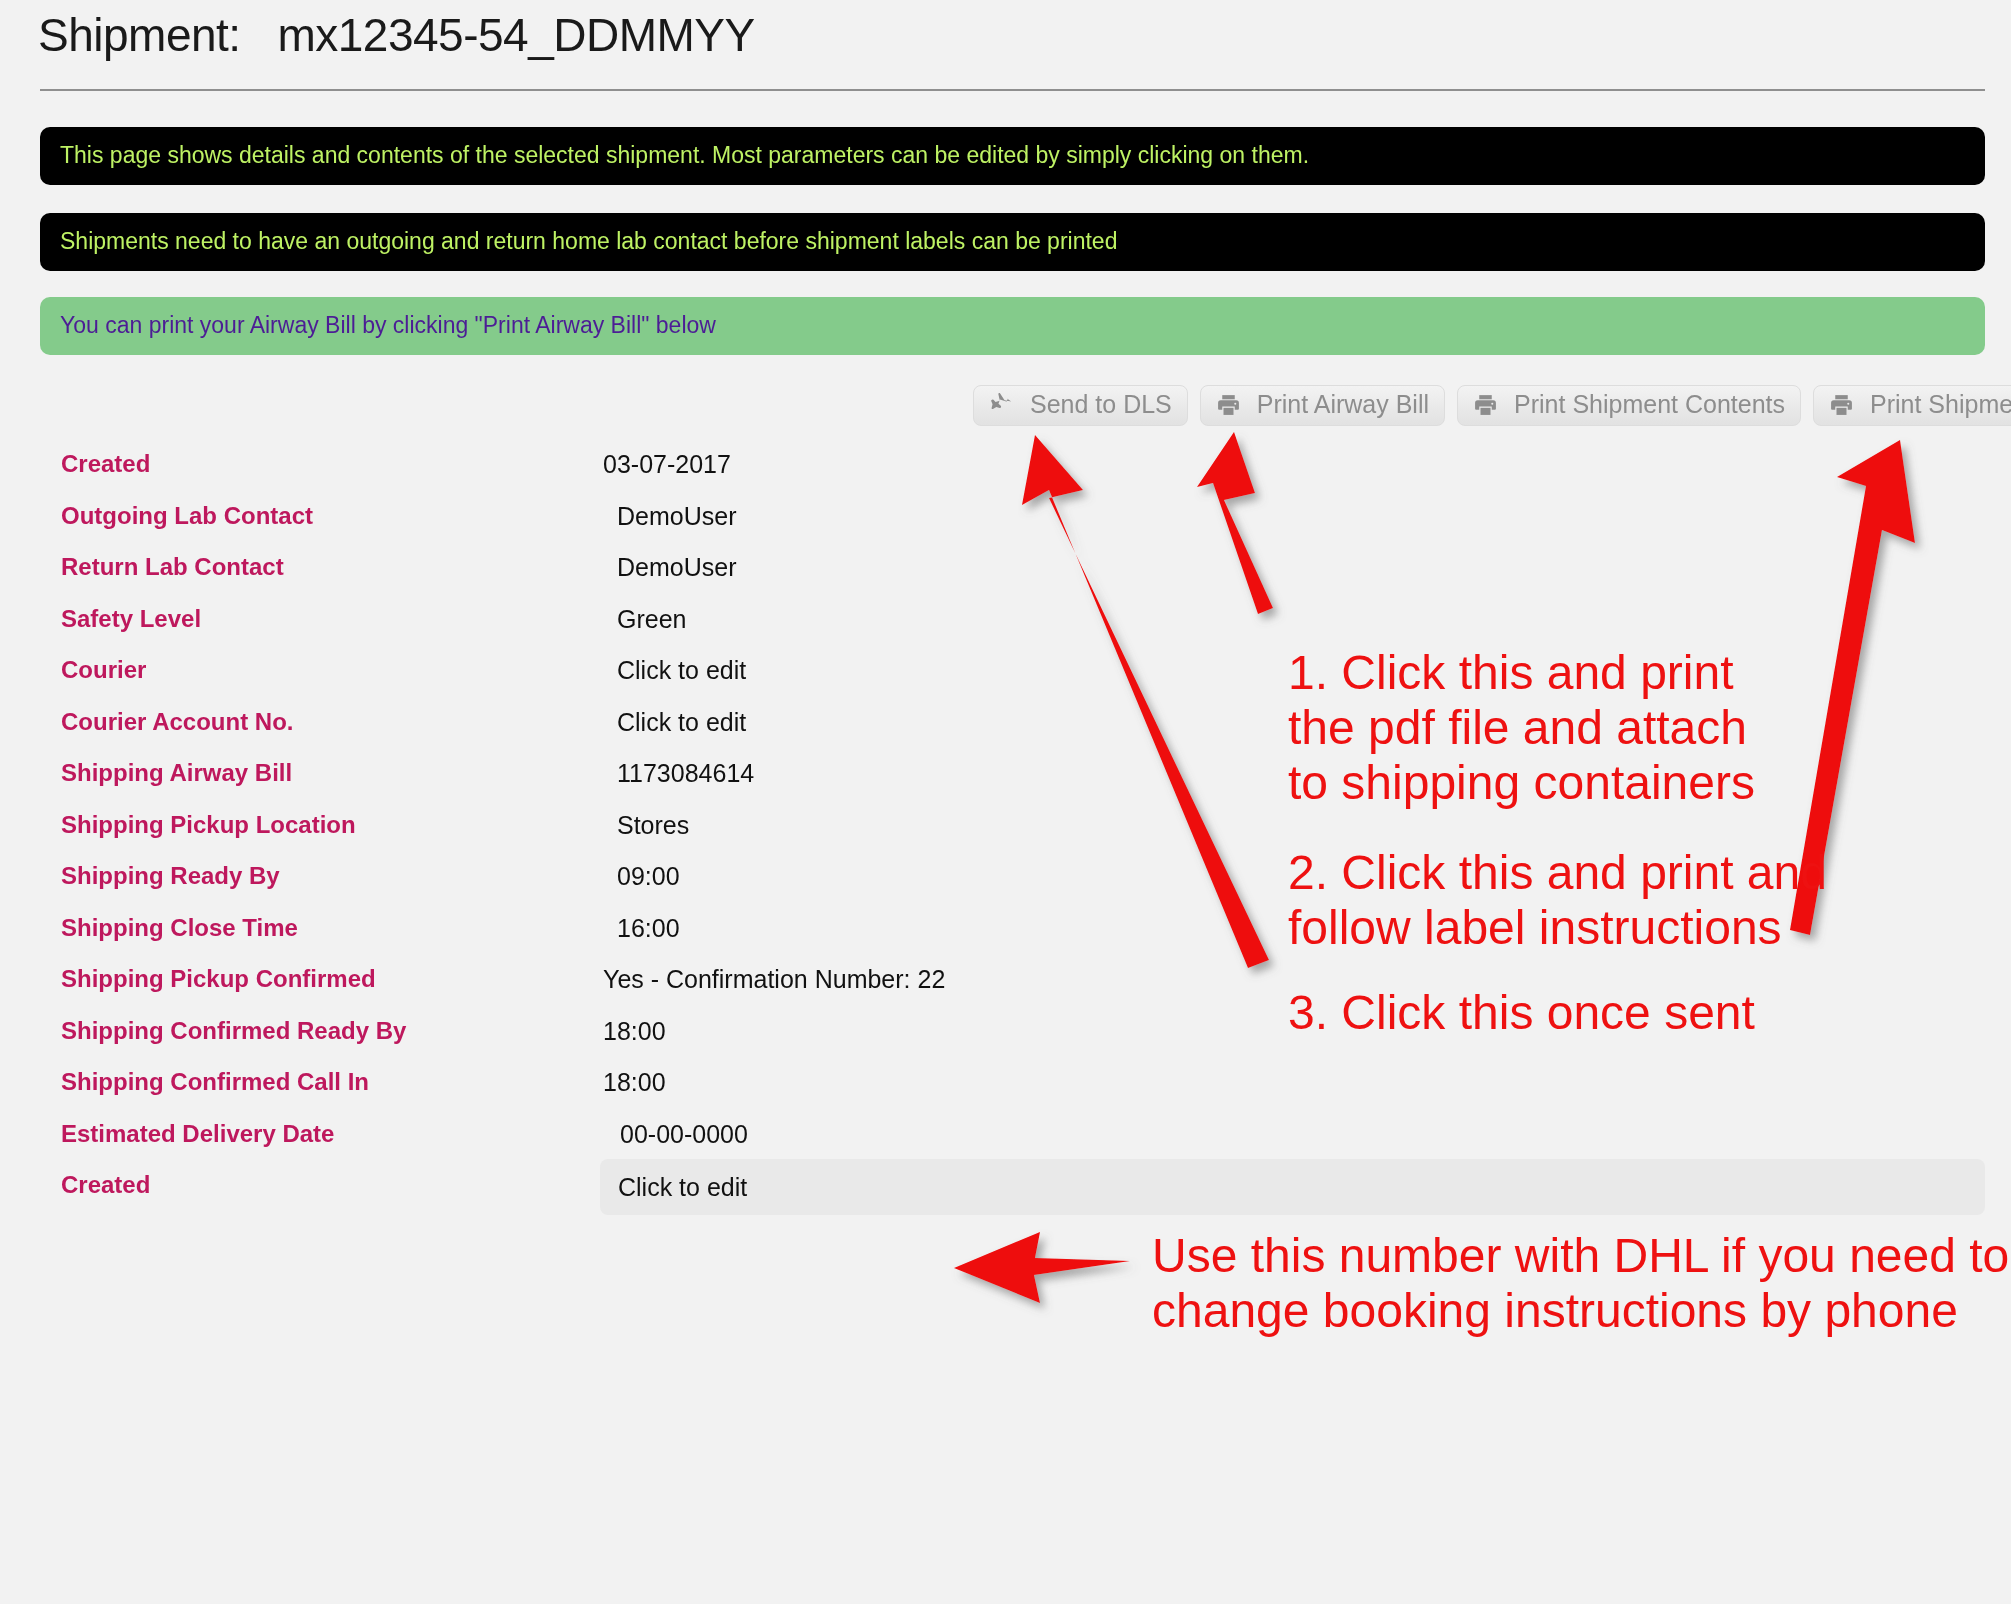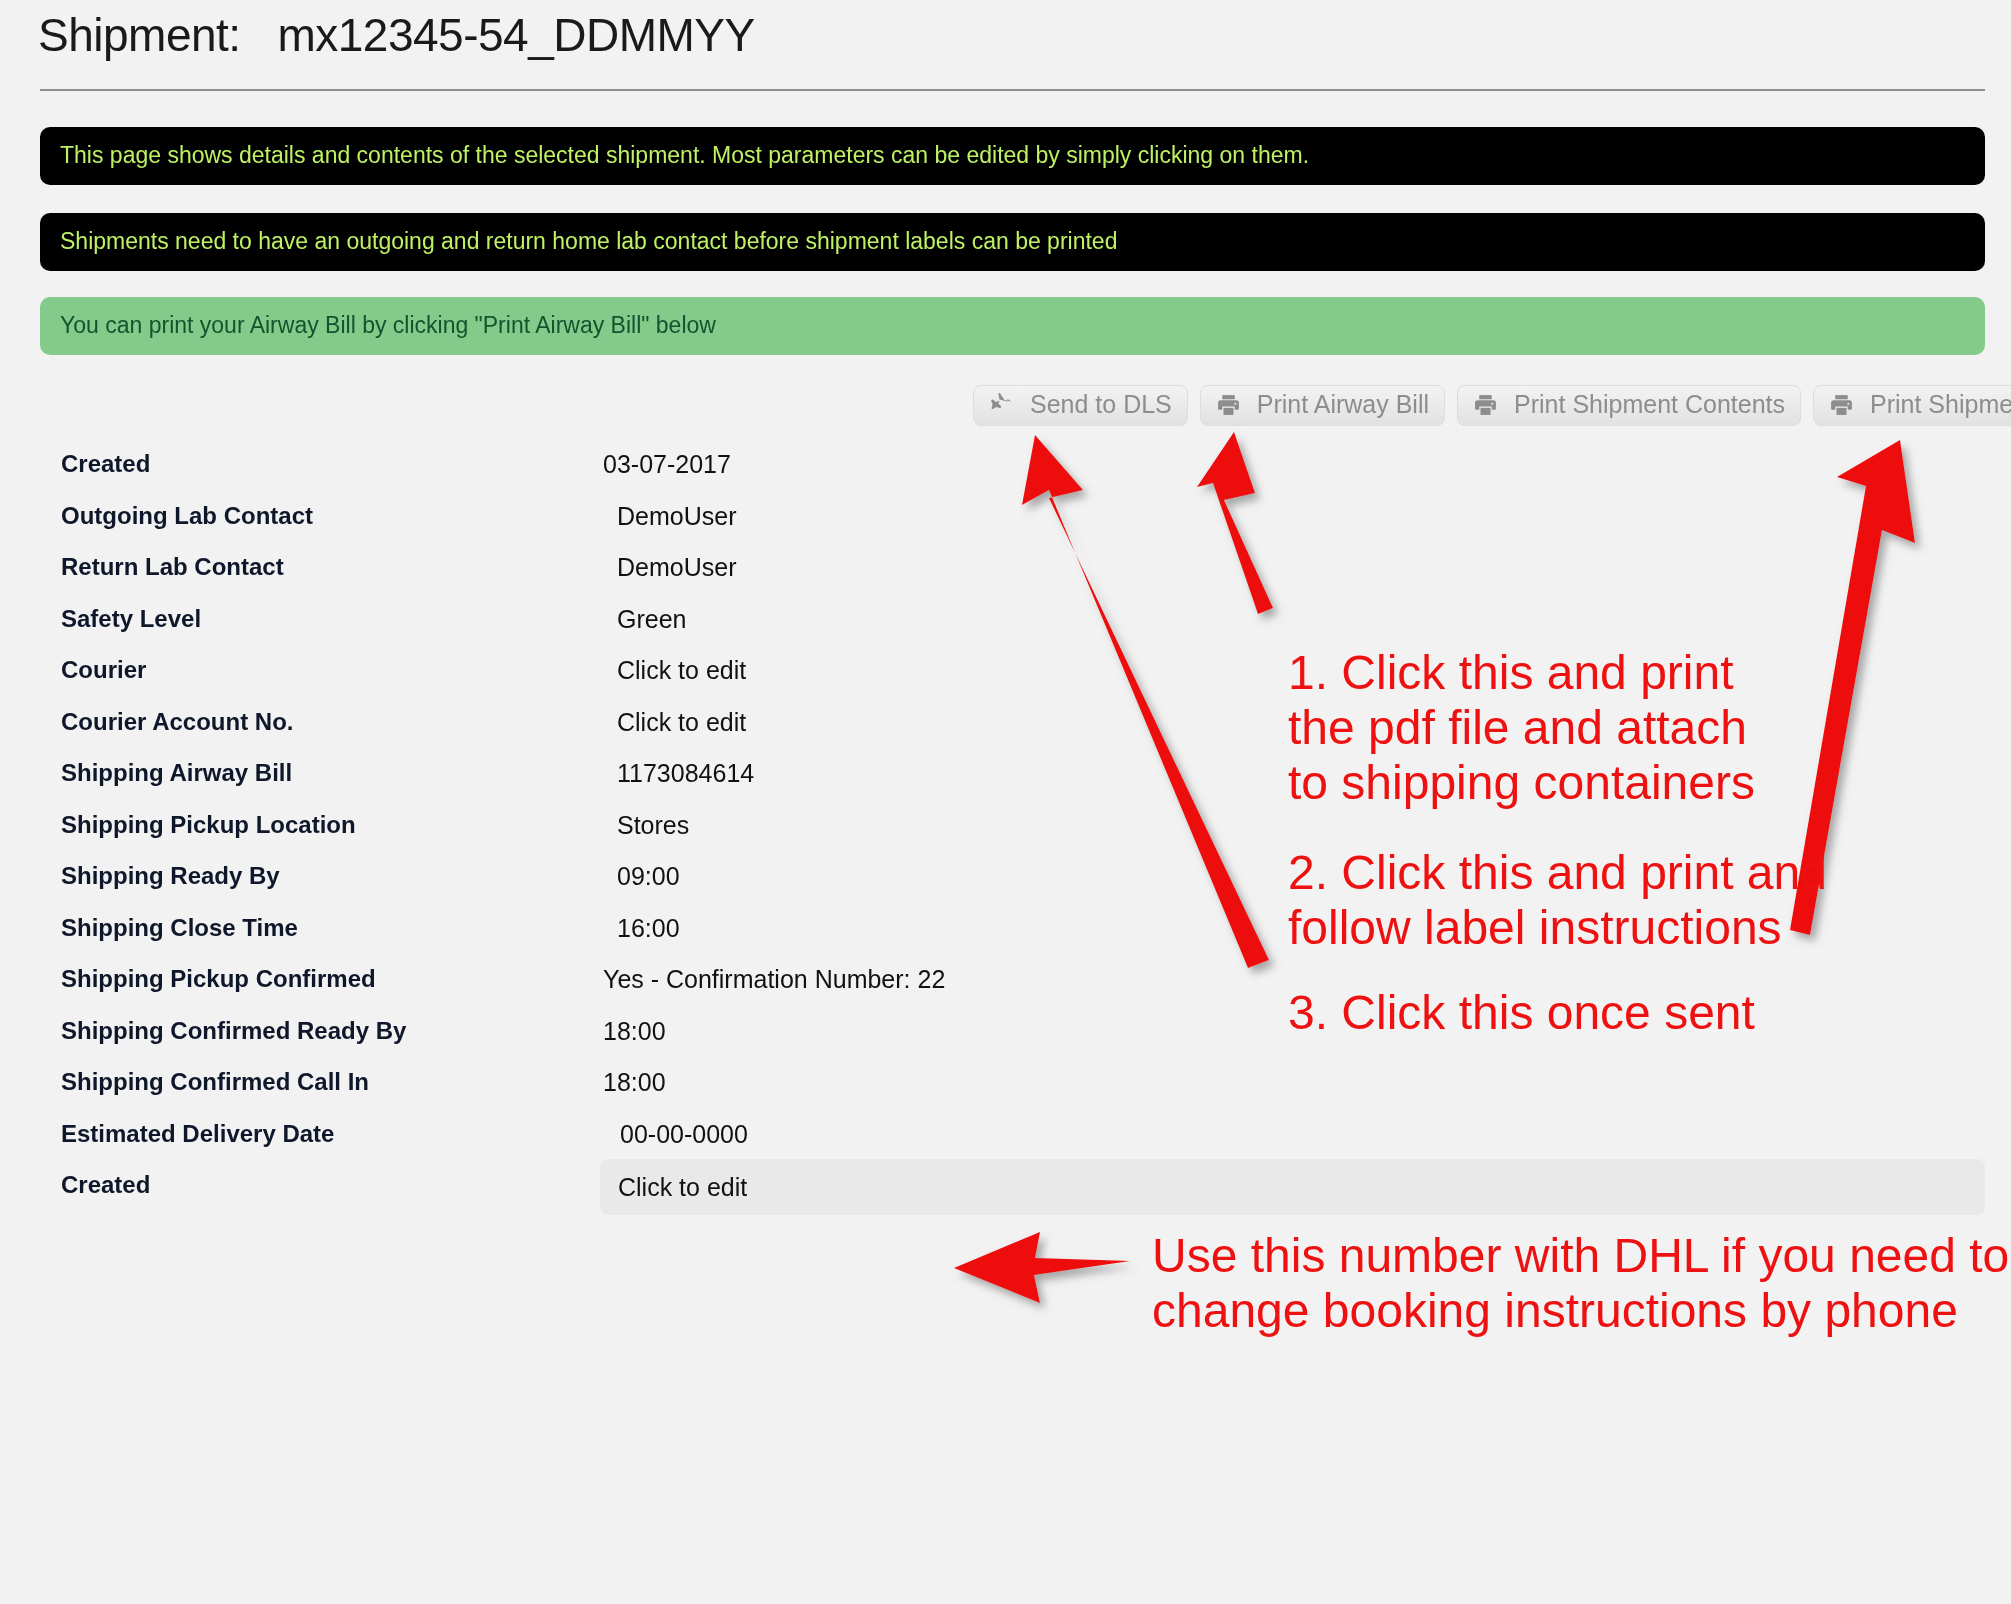--- a/index.html
+++ b/index.html
@@ -52,21 +52,21 @@
     align-items: center;
     padding-left: 20px;
   }
   .alert-dark {
     background: #000000;
     color: #bef264;
     align-items: center;
   }
   .alert-green {
     background: #84cb8b;
-    color: #14532d;
+    color: #4c1d95;
   }
   #alert-0 { top: 127px; height: 58px; }
   #alert-1 { top: 213px; height: 58px; }
   #alert-2 { top: 297px; height: 58px; }
 
   
   .toolbar {
     position: absolute;
     top: 385px;
     left: 973px;
@@ -102,21 +102,21 @@
   .row {
     position: relative;
     height: 51.5px;
   }
   .row .lbl {
     position: absolute;
     left: 61px;
     top: 0;
     font-size: 24px;
     font-weight: bold;
-    color: #0f172a;
+    color: #be185d;
     white-space: nowrap;
   }
   .row .val {
     position: absolute;
     top: 0;
     font-size: 25px;
     font-weight: 400;
     color: #111111;
     white-space: nowrap;
   }

